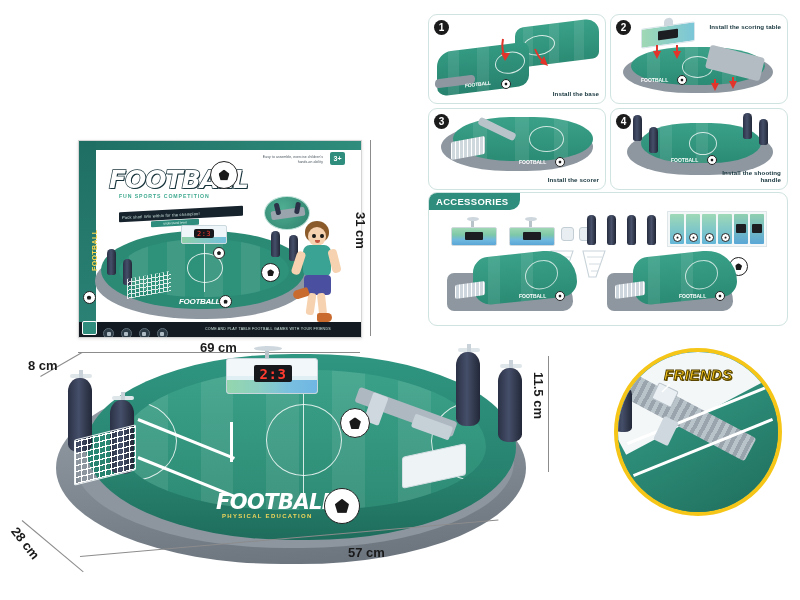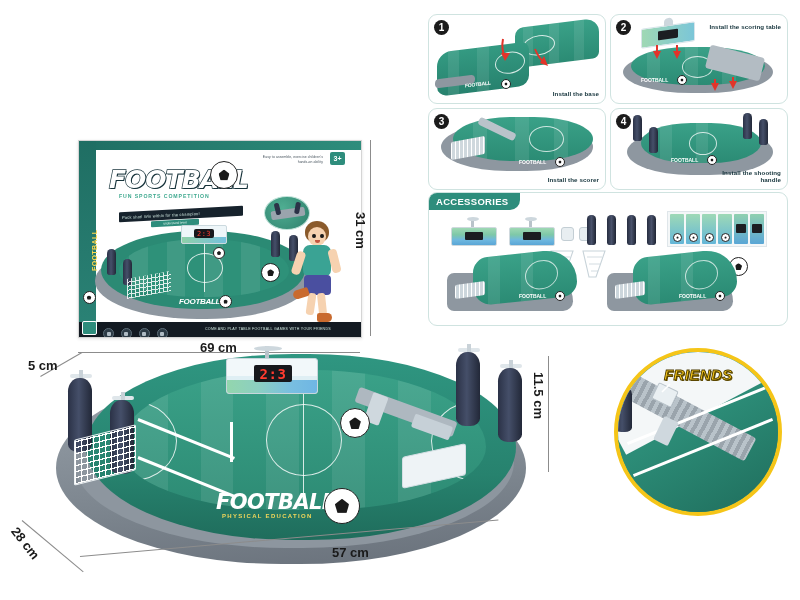--- a/index.html
+++ b/index.html
@@ -194,21 +194,21 @@
               border-radius:2px;border:1px solid #fff;"></div>
 </div>
 
 <div class="dimline" style="left:78px;top:352px;width:282px;height:1px;"></div>
 <div class="dimtext" style="left:200px;top:340px;">69 cm</div>
 
 <div class="dimline" style="left:370px;top:140px;width:1px;height:196px;"></div>
 <div class="dimtext" style="left:368px;top:212px;transform:rotate(90deg);transform-origin:left top;">31 cm</div>
 
 <div class="dimline" style="left:34px;top:352px;width:48px;height:1px;transform:rotate(-30deg);transform-origin:right center;"></div>
-<div class="dimtext" style="left:28px;top:358px;">5 cm</div>
+<div class="dimtext" style="left:28px;top:358px;">8 cm</div>
 
 <div style="position:absolute;left:30px;top:330px;width:510px;height:250px;">
 
   <div class="base" style="left:26px;top:42px;width:470px;height:192px;
               background:linear-gradient(175deg,#9aa3ac,#7d868f 60%,#68707a);"></div>
 
   <div class="base" style="left:44px;top:46px;width:440px;height:172px;background:#8d969f;"></div>
 
   <div class="rim" style="left:56px;top:24px;width:430px;height:186px;
               background:linear-gradient(180deg,#2f9681,#27826e 65%,#1f6d5c);"></div>
@@ -293,21 +293,21 @@
 
   <div style="position:absolute;left:186px;top:160px;width:170px;height:40px;">
     <div style="position:absolute;left:0;top:0;color:#ffffff;font-size:21px;font-weight:bold;font-style:italic;
                 letter-spacing:-.6px;font-family:'DejaVu Sans',sans-serif;">FOOTBALL</div>
     <div style="position:absolute;left:6px;top:23px;color:#f2d75a;font-size:6px;font-weight:bold;letter-spacing:1.3px;">PHYSICAL EDUCATION</div>
     <div class="ball" style="left:108px;top:-2px;width:34px;height:34px;border-width:1px;"></div>
   </div>
 </div>
 
 <div class="dimline" style="left:80px;top:556px;width:420px;height:1px;transform:rotate(-5deg);transform-origin:left center;"></div>
-<div class="dimtext" style="left:332px;top:545px;">57 cm</div>
+<div class="dimtext" style="left:348px;top:545px;">57 cm</div>
 
 <div class="dimline" style="left:22px;top:520px;width:80px;height:1px;transform:rotate(40deg);transform-origin:left center;"></div>
 <div class="dimtext" style="left:20px;top:524px;transform:rotate(52deg);transform-origin:left top;">28 cm</div>
 
 <div class="dimline" style="left:548px;top:356px;width:1px;height:116px;"></div>
 <div class="dimtext" style="left:546px;top:372px;transform:rotate(90deg);transform-origin:left top;">11.5 cm</div>
 
 <div class="panel" style="left:428px;top:14px;width:176px;height:88px;">
   <div class="stepnum" style="left:5px;top:5px;">1</div>
 

